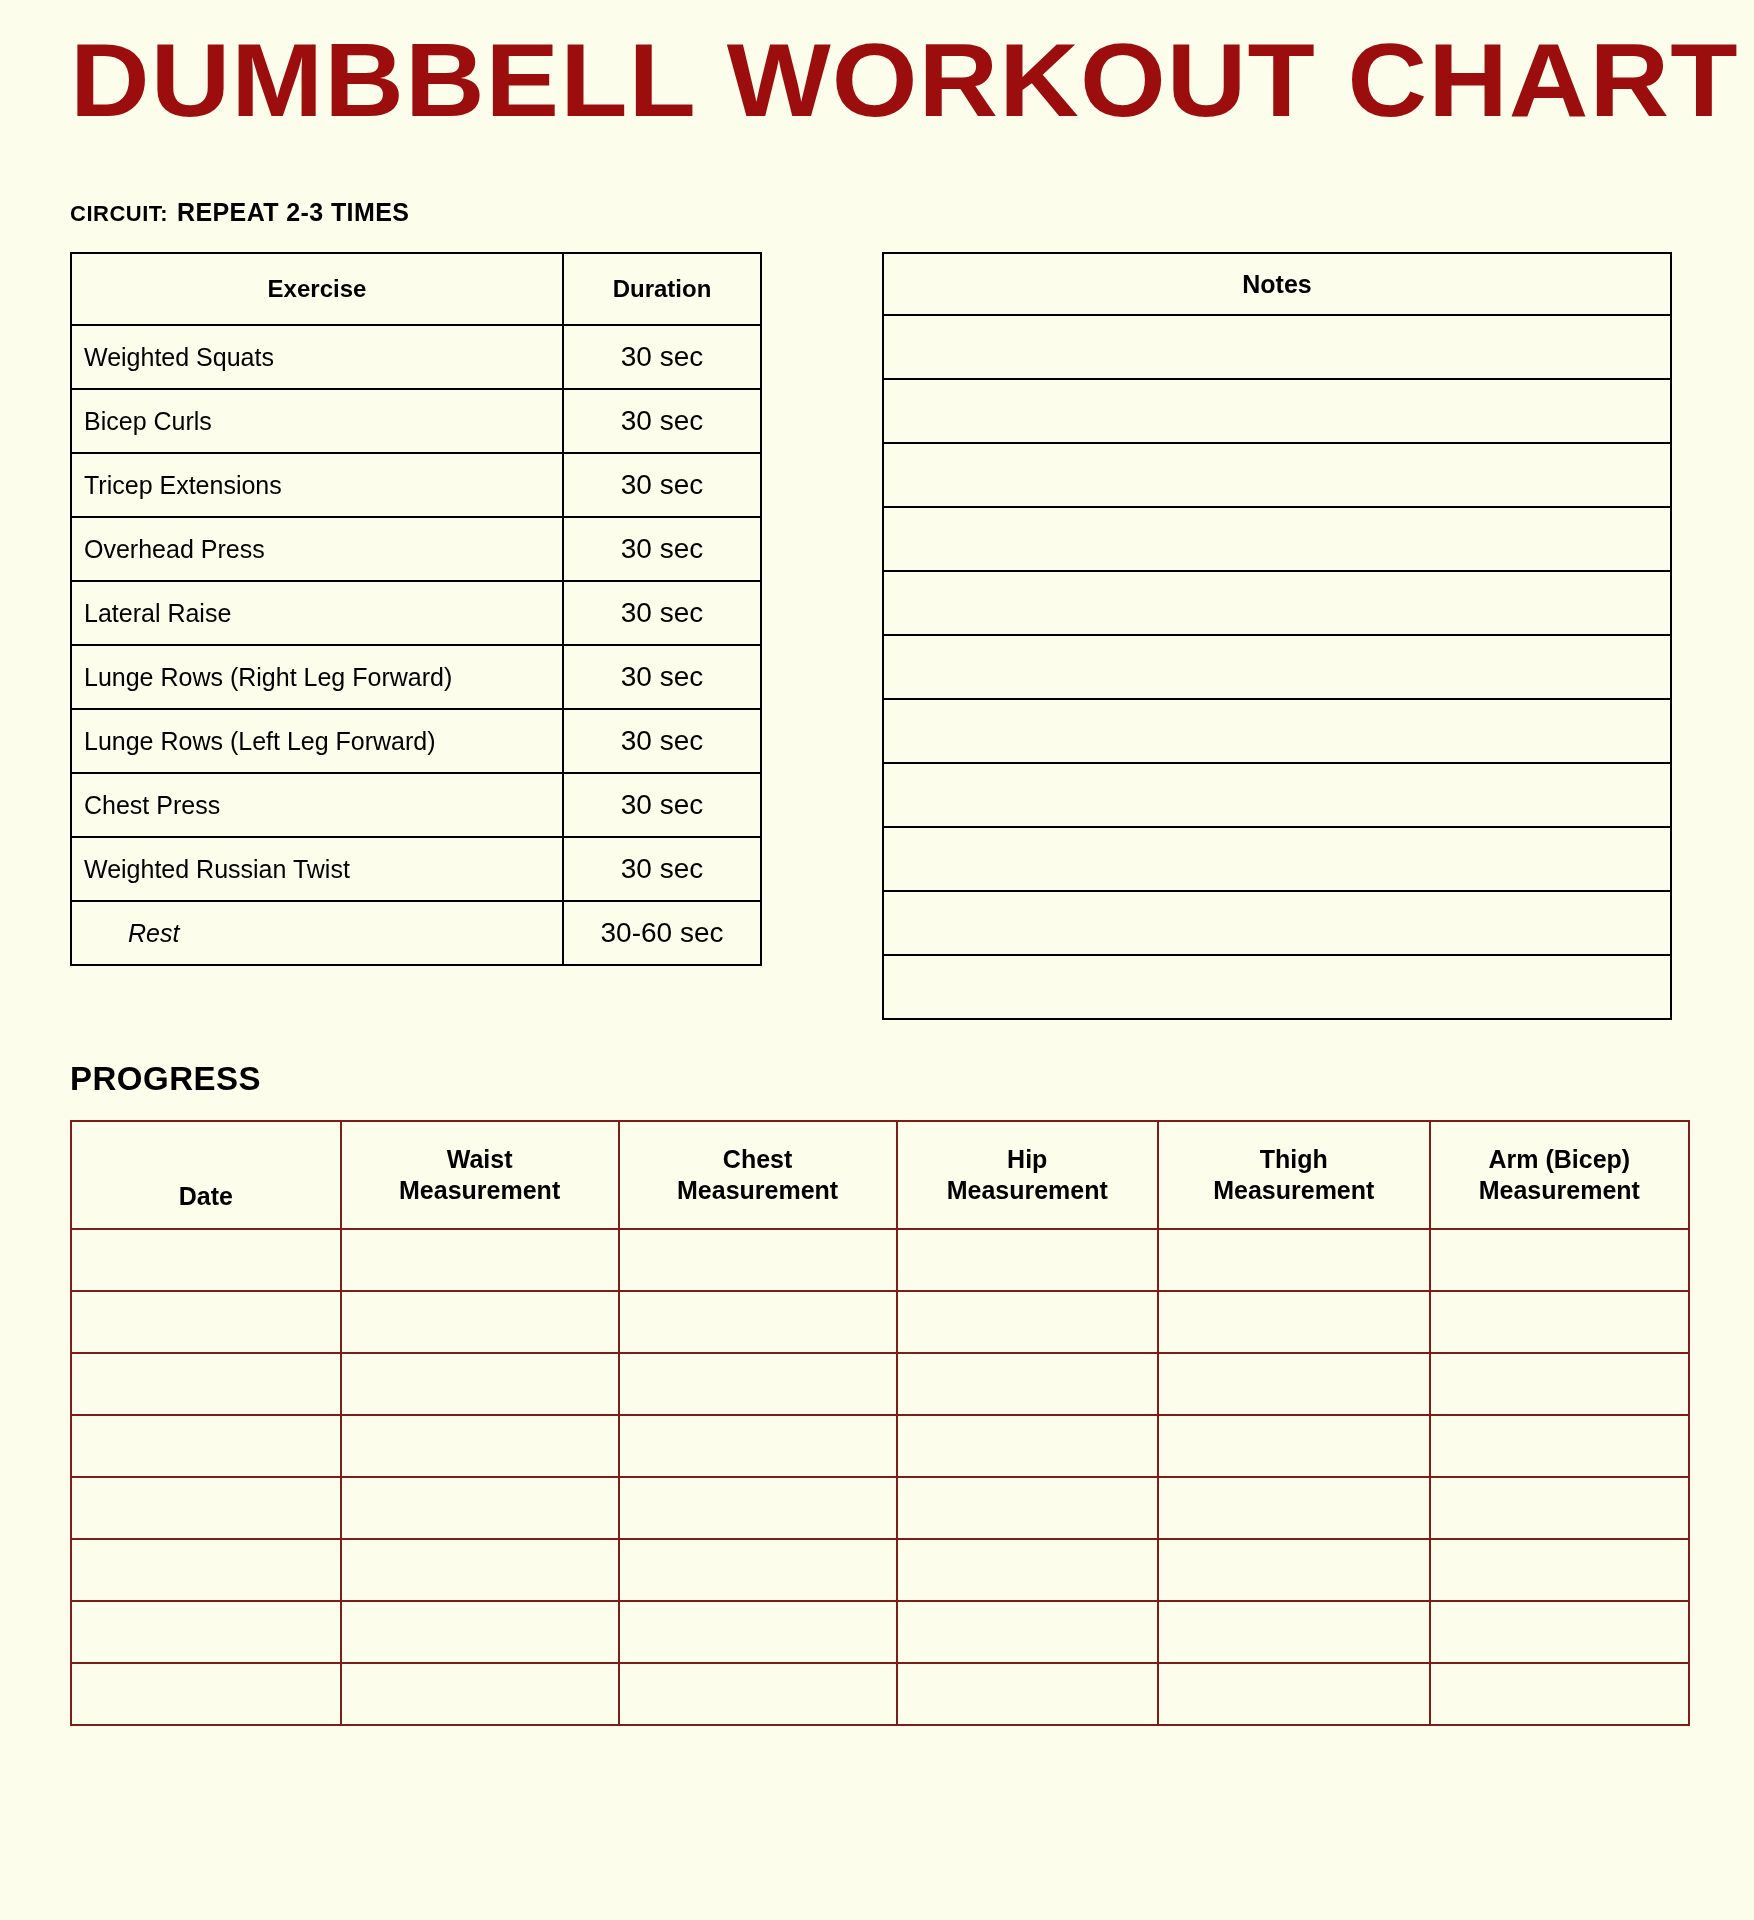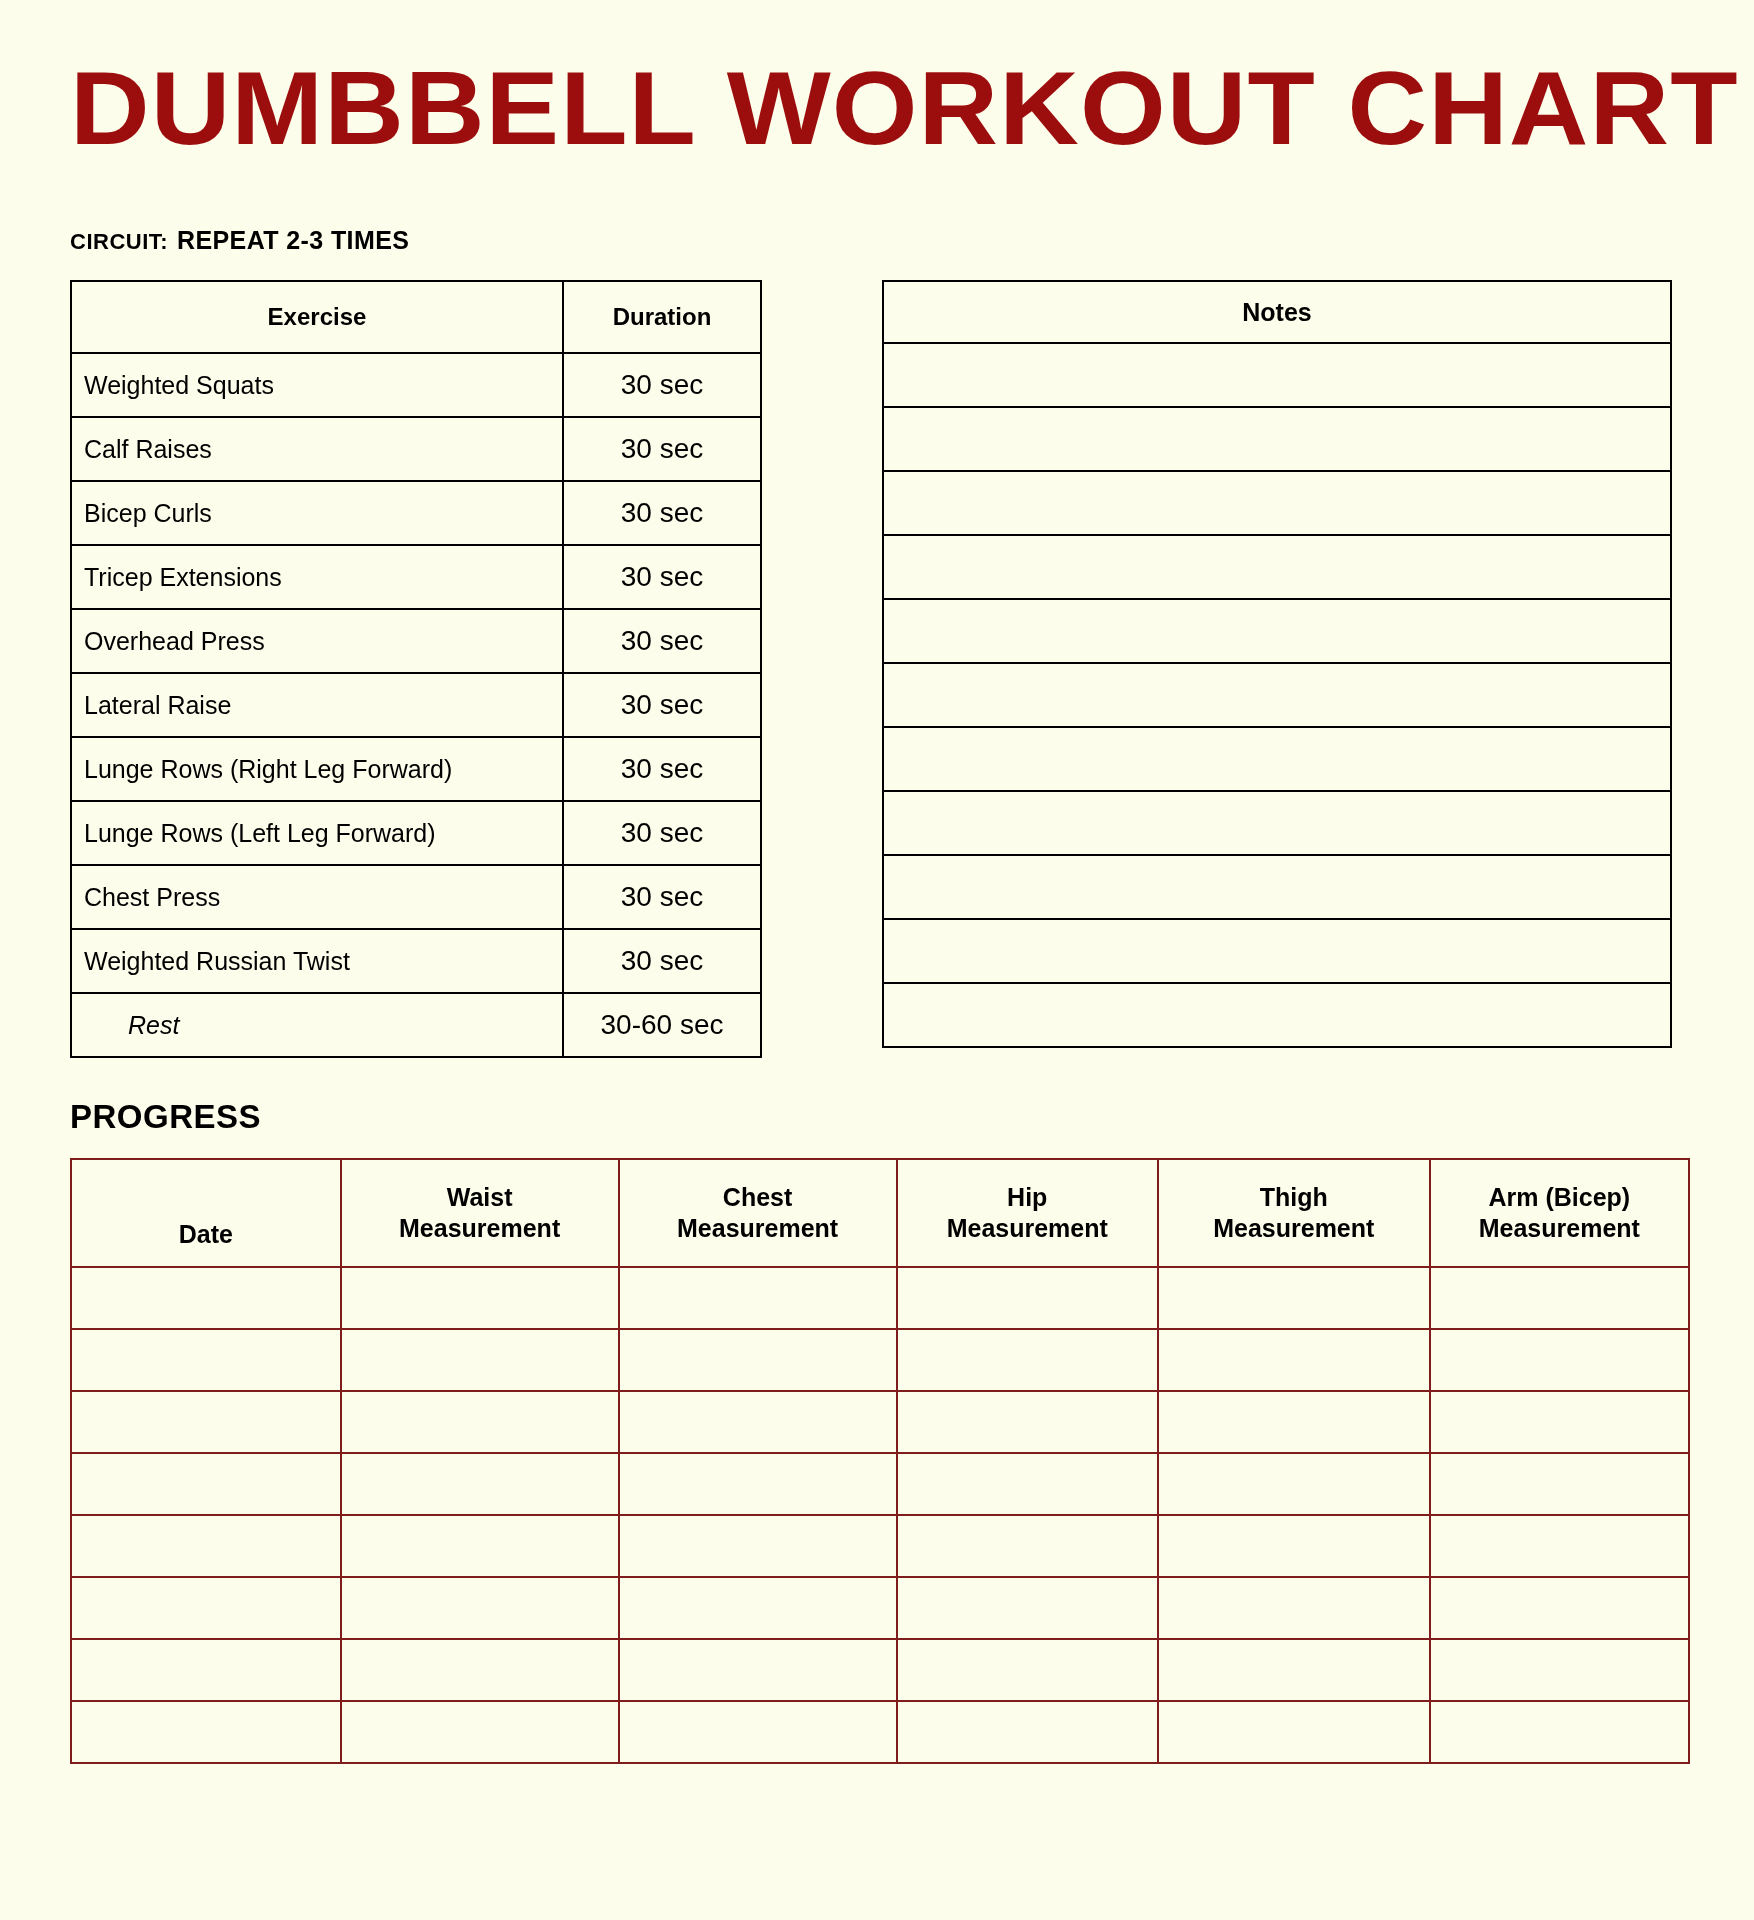--- a/index.html
+++ b/index.html
@@ -11,21 +11,21 @@
     width: 1754px;
     height: 1920px;
     font-family: "Liberation Sans", sans-serif;
     color: #000;
     overflow: hidden;
   }
   .page {
     width: 1754px;
     height: 1920px;
     box-sizing: border-box;
-    padding: 56px 64px 0 70px;
+    padding: 28px 64px 0 70px;
     position: relative;
   }
   .title {
     font-family: "Liberation Sans", sans-serif;
     font-weight: bold;
     color: #9c0d0d;
     font-size: 104px;
     letter-spacing: 1px;
     line-height: 1.0;
     margin: 0 0 0 0;
@@ -147,24 +147,20 @@
         </colgroup>
       <thead>
         <tr>
           <th>Exercise</th>
           <th>Duration</th>
         </tr>
       </thead>
       <tbody id="circuit-body">
           <tr>
             <td class="ex">Weighted Squats</td>
-            <td class="dur">30 sec</td>
-          </tr>
-          <tr>
-            <td class="ex">Calf Raises</td>
             <td class="dur">30 sec</td>
           </tr>
           <tr>
             <td class="ex">Bicep Curls</td>
             <td class="dur">30 sec</td>
           </tr>
           <tr>
             <td class="ex">Tricep Extensions</td>
             <td class="dur">30 sec</td>
           </tr>

